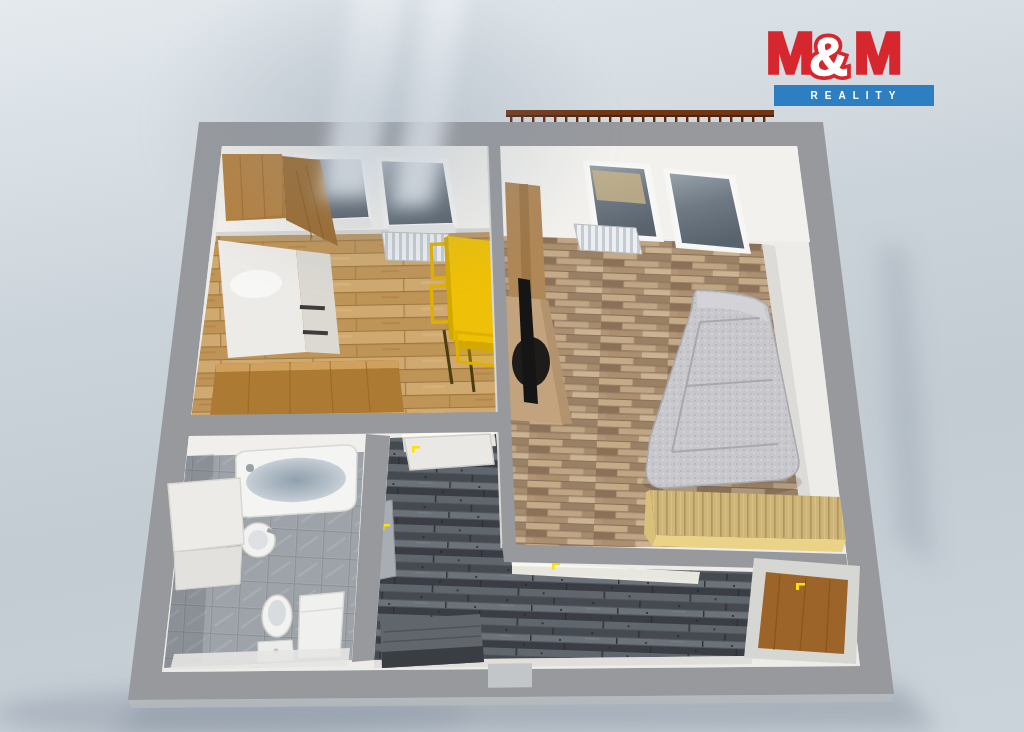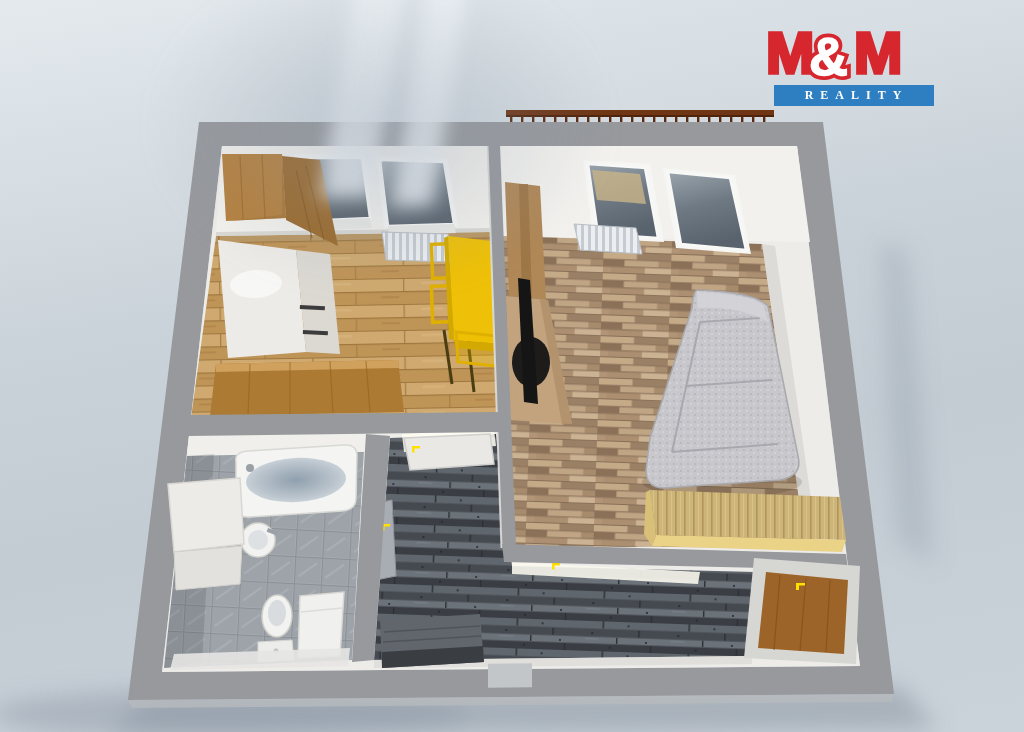--- a/index.html
+++ b/index.html
@@ -25,22 +25,22 @@
   .handle{fill:var(--handle-yellow);}
   .tv{fill:var(--tv-black);}
   .shadowfill{fill:var(--shadow);}
   
   .logo{position:absolute;left:766px;top:22px;width:190px;}
   .logo-mm{display:block;width:150px;height:62px;}
   .logo-mm .lm{font-size:58px;font-weight:bold;fill:var(--brand-red);stroke:var(--brand-red);stroke-width:3.5;paint-order:stroke;}
   .logo-mm .lamp-bg{font-size:54px;font-weight:bold;fill:var(--brand-red);stroke:var(--brand-red);stroke-width:9;paint-order:stroke;}
   .logo-mm .lamp{font-size:54px;font-weight:bold;fill:#ffffff;stroke:#ffffff;stroke-width:1.5;paint-order:stroke;}
   .logo-bar{margin:1px 0 0 8px;width:160px;height:21px;background:var(--brand-blue);
-            color:#fff;font-weight:bold;font-size:12px;letter-spacing:7px;
-            display:flex;align-items:center;justify-content:center;padding-left:5px;box-sizing:border-box;font-family:Liberation Serif, serif;}
+            color:#fff;font-weight:bold;font-size:10px;letter-spacing:7px;
+            display:flex;align-items:center;justify-content:center;padding-left:5px;box-sizing:border-box;}
 </style>
 </head>
 <body>
 
 <div class="stage">
   <div class="shaft s1"></div>
   <div class="shaft s2"></div>
   <div class="dim"></div>
 
   <svg width="1024" height="732" viewBox="0 0 1024 732">

